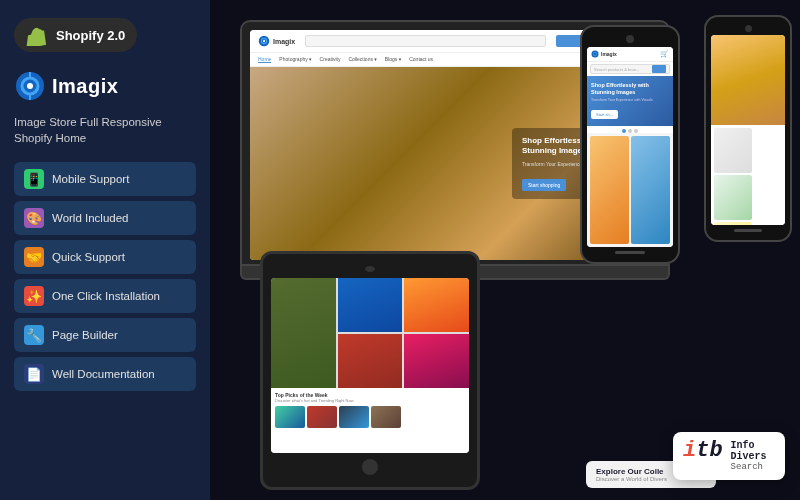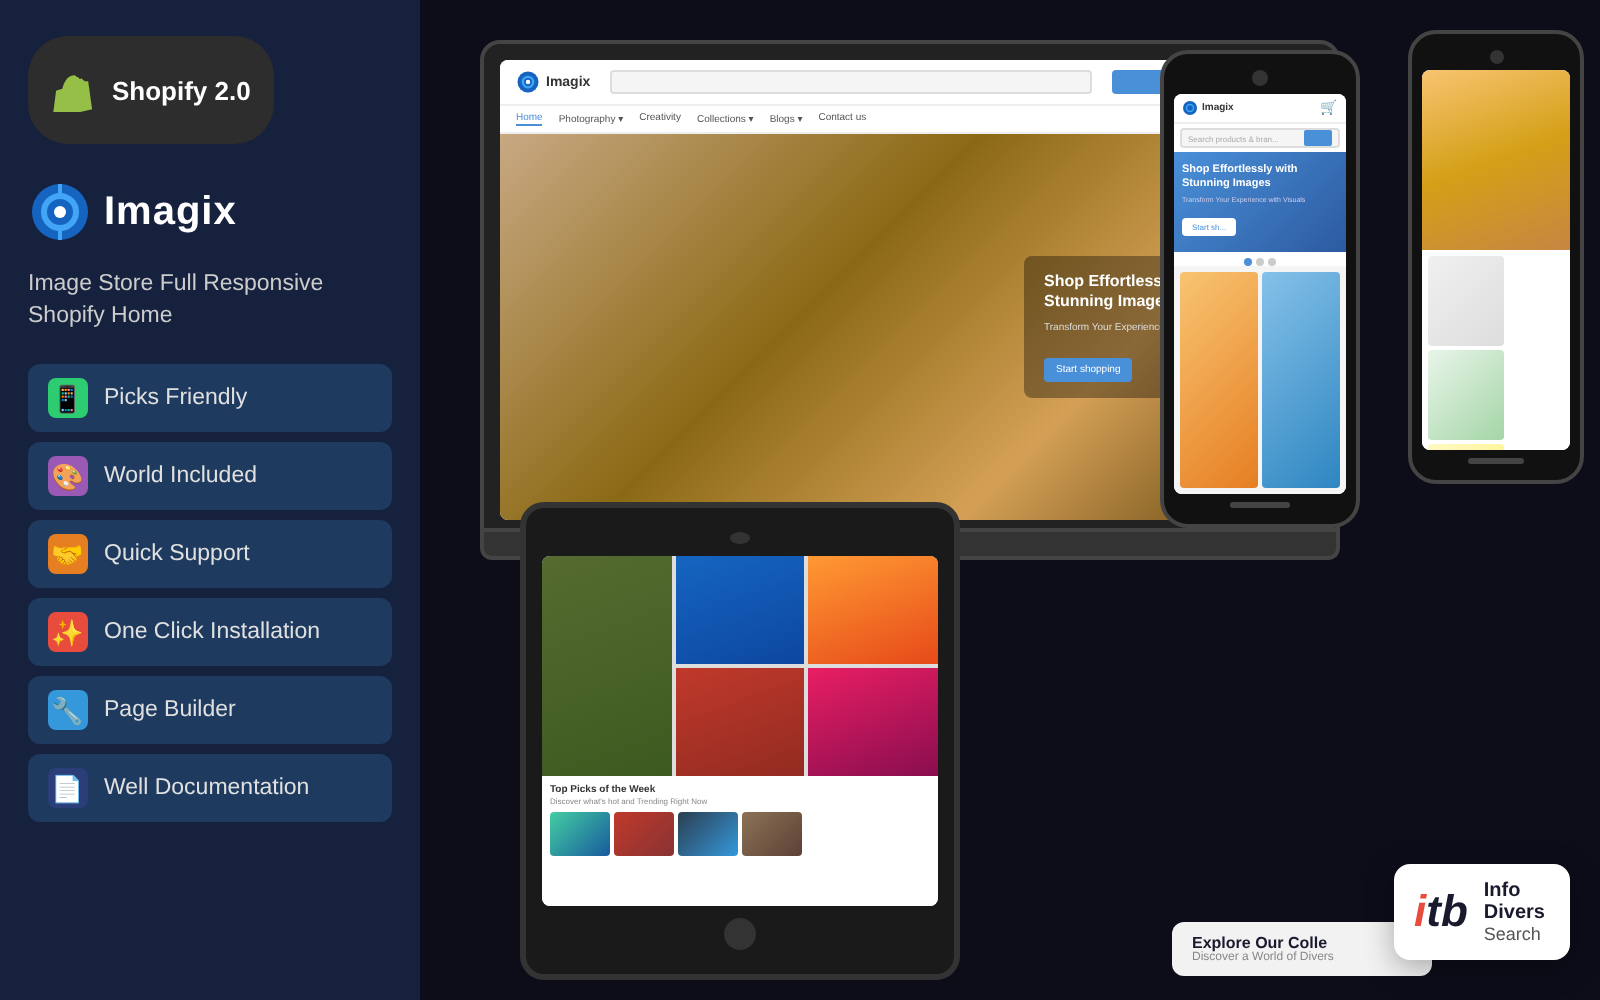--- a/index.html
+++ b/index.html
@@ -23,21 +23,21 @@
       flex-direction: column;
       gap: 10px;
     }
 
     .shopify-badge {
       display: flex;
       align-items: center;
       gap: 8px;
       background: #2d2d2d;
       border-radius: 20px;
-      padding: 16px 12px;
+      padding: 6px 12px;
       width: fit-content;
       margin-bottom: 4px;
     }
 
     .shopify-icon {
       width: 22px;
       height: 22px;
     }
 
     .shopify-label {
@@ -486,28 +486,28 @@
       border-radius: 50%;
       background: #ccc;
     }
     .mobile-dot.active { background: #4a90d9; }
 
     
     .itb-badge {
       position: absolute;
       bottom: 20px;
       right: 15px;
-      width: 88px;
+      width: 112px;
       background: #fff;
       border-radius: 8px;
       padding: 8px 10px;
       display: flex;
-      align-items: center;
       gap: 8px;
       box-shadow: 0 4px 15px rgba(0,0,0,0.3);
+      font-family: Liberation Mono, monospace;
     }
 
     .itb-logo {
       font-size: 22px;
       font-weight: 900;
       color: #1a1a2e;
       font-style: italic;
       line-height: 1;
     }
 
@@ -575,21 +575,21 @@
     </svg>
     <span class="brand-name">Imagix</span>
   </div>
 
   <div class="theme-description">Image Store Full Responsive Shopify Home</div>
 
   <div class="feature-list">
 
     <div class="feature-item">
       <div class="feature-icon icon-green">📱</div>
-      <span class="feature-label">Picks Friendly</span>
+      <span class="feature-label">Mobile Support</span>
     </div>
 
     <div class="feature-item">
       <div class="feature-icon icon-purple">🎨</div>
       <span class="feature-label">World Included</span>
     </div>
 
     <div class="feature-item">
       <div class="feature-icon icon-orange">🤝</div>
       <span class="feature-label">Quick Support</span>

